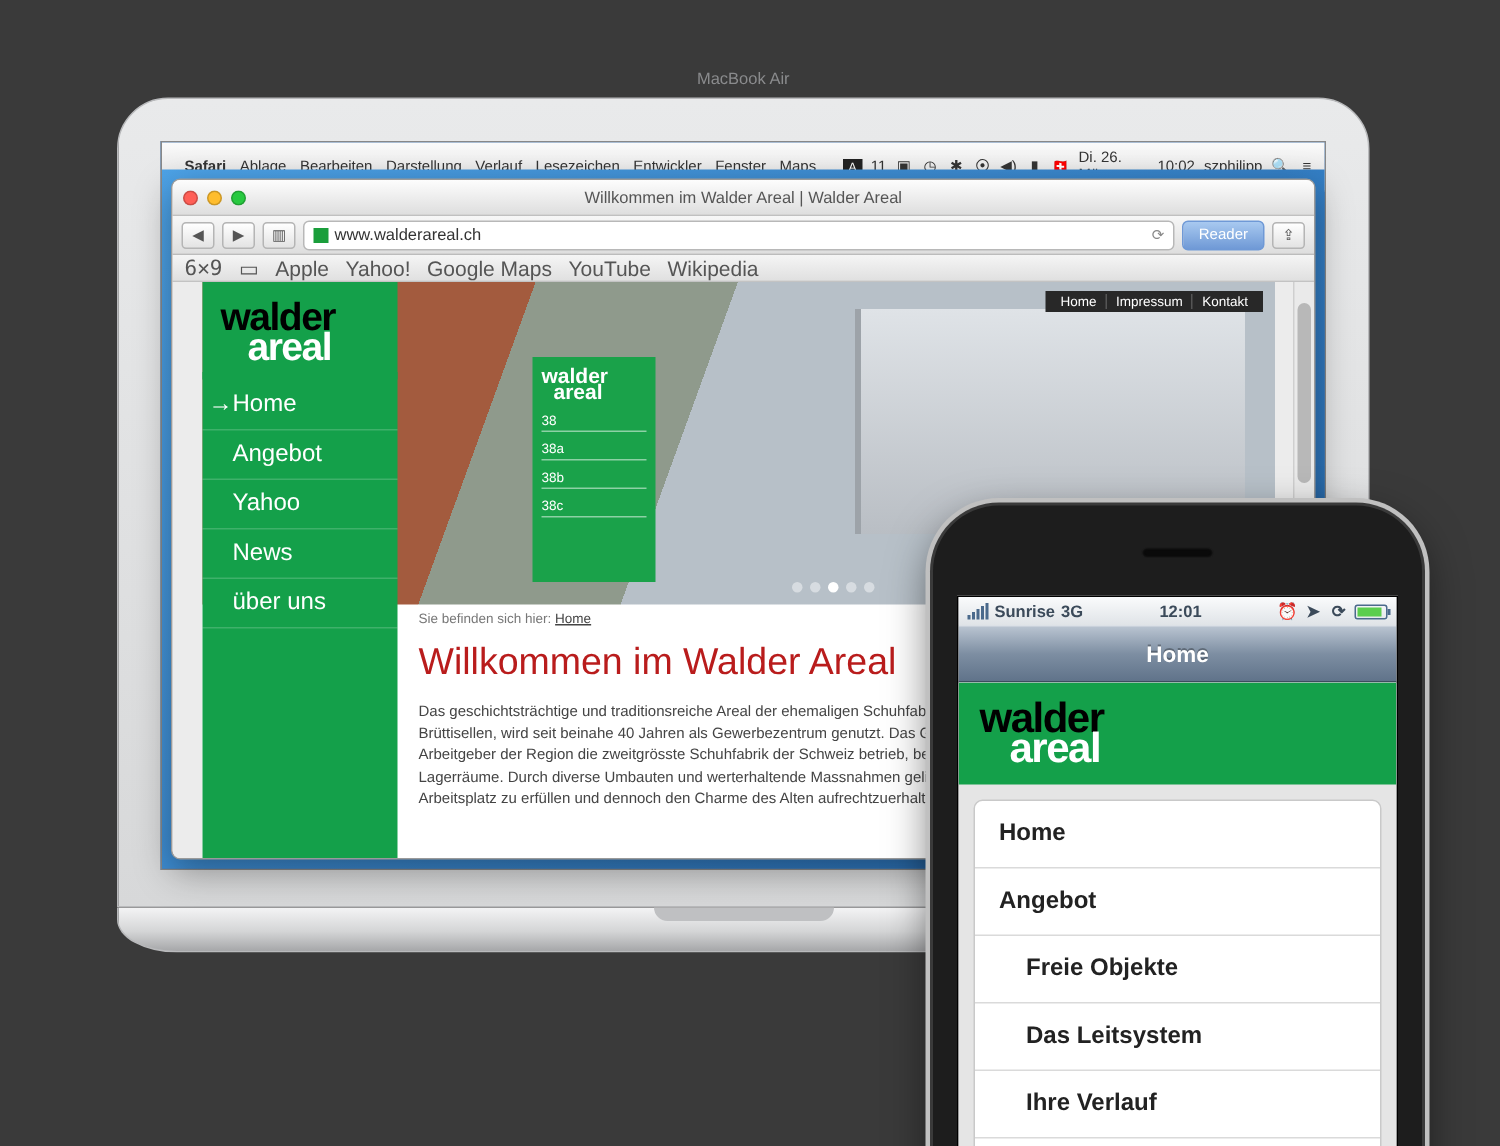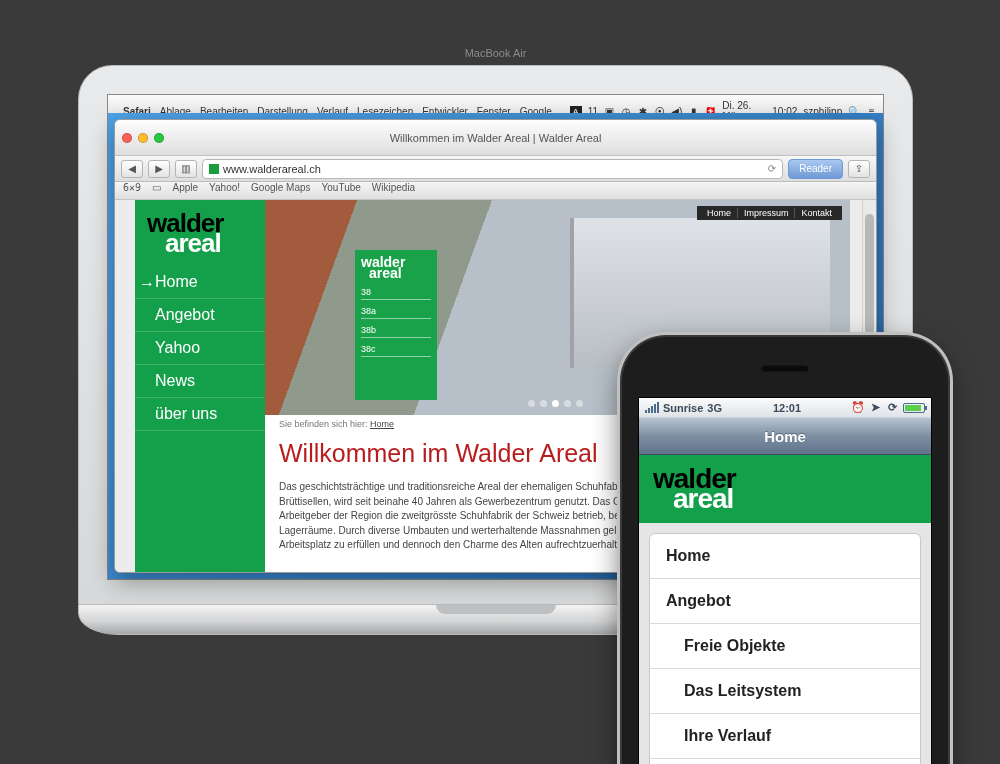--- a/index.html
+++ b/index.html
@@ -65,21 +65,21 @@
   bottom: 6px;
   background: #f2f1ef;
   border-radius: 6px;
   border: 1px solid #9a9a9a;
   box-shadow: 0 8px 24px rgba(0,0,0,.35);
   display: flex;
   flex-direction: column;
   overflow: hidden;
 }
 .sf-titlebar {
-  height: 36px;
+  height: 24px;
   background: linear-gradient(#fdfdfd, #dedede);
   display: flex;
   align-items: center;
   font-size: 11px;
   color: #555;
   position: relative;
   border-bottom: 1px solid #c0c0c0;
 }
 .sf-dots { position:absolute; left:7px; display:flex; gap:6px;}
 .sf-dot { width:10px; height:10px; border-radius:50%; border:1px solid rgba(0,0,0,.2);}
@@ -120,22 +120,22 @@
 .sf-url .favicon{width:10px;height:10px;background:#1a9e3b;font-size:8px;}
 .sf-reader{
   height:20px; padding:0 10px; font-size:10px;
   border:1px solid #6f99d6; background:linear-gradient(#a8c9f0,#6f99d6);
   color:#fff; border-radius:4px;
   display:flex; align-items:center;
 }
 .sf-bookmarks{
   height:18px; background:linear-gradient(#f5f5f5,#e0e0e0);
   border-bottom:1px solid #c3c3c3;
-  display:flex; align-items:flex-start; gap:11px;
-  padding:0 8px; font-size:10px; color:#555;
+  display:flex; align-items:center; gap:11px;
+  padding:0 8px; font-size:14px; color:#555;
 }
 .sf-bookmarks span:first-child{font-family:monospace;}
 .sf-content{
   flex:1; background:#ececec; position:relative;
   overflow:hidden;
 }
 
 
 .wa-page{
   position:absolute; left:20px; right:26px; top:0; bottom:0;
@@ -305,21 +305,21 @@
       <div class="mac-menubar">
         <span class="apple"></span>
         <span class="bold">Safari</span>
         <span>Ablage</span>
         <span>Bearbeiten</span>
         <span>Darstellung</span>
         <span>Verlauf</span>
         <span>Lesezeichen</span>
         <span>Entwickler</span>
         <span>Fenster</span>
-        <span>Google</span>
+        <span>Maps</span>
         <span class="spacer"></span>
         <span class="status">
           <span class="ico" style="background:#222;color:#fff;font-size:8px;width:13px;height:11px;display:flex;align-items:center;justify-content:center">A</span>
           <span>11</span>
           <span class="ico">▣</span>
           <span class="ico">◷</span>
           <span class="ico">✱</span>
           <span class="ico">⦿</span>
           <span class="ico">◀)</span>
           <span class="ico">▮</span>

